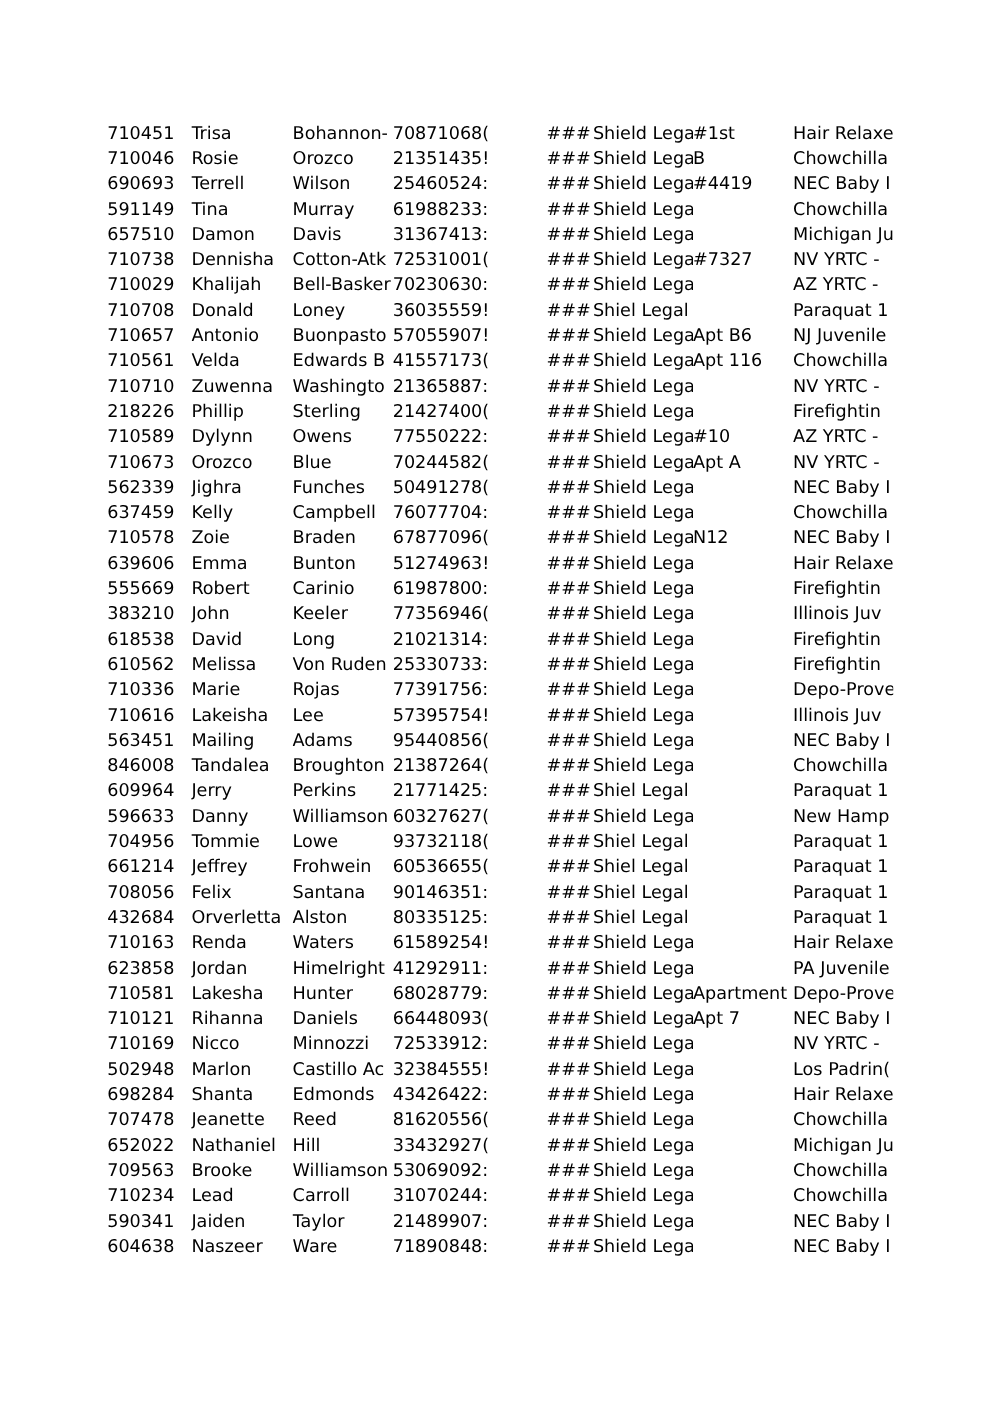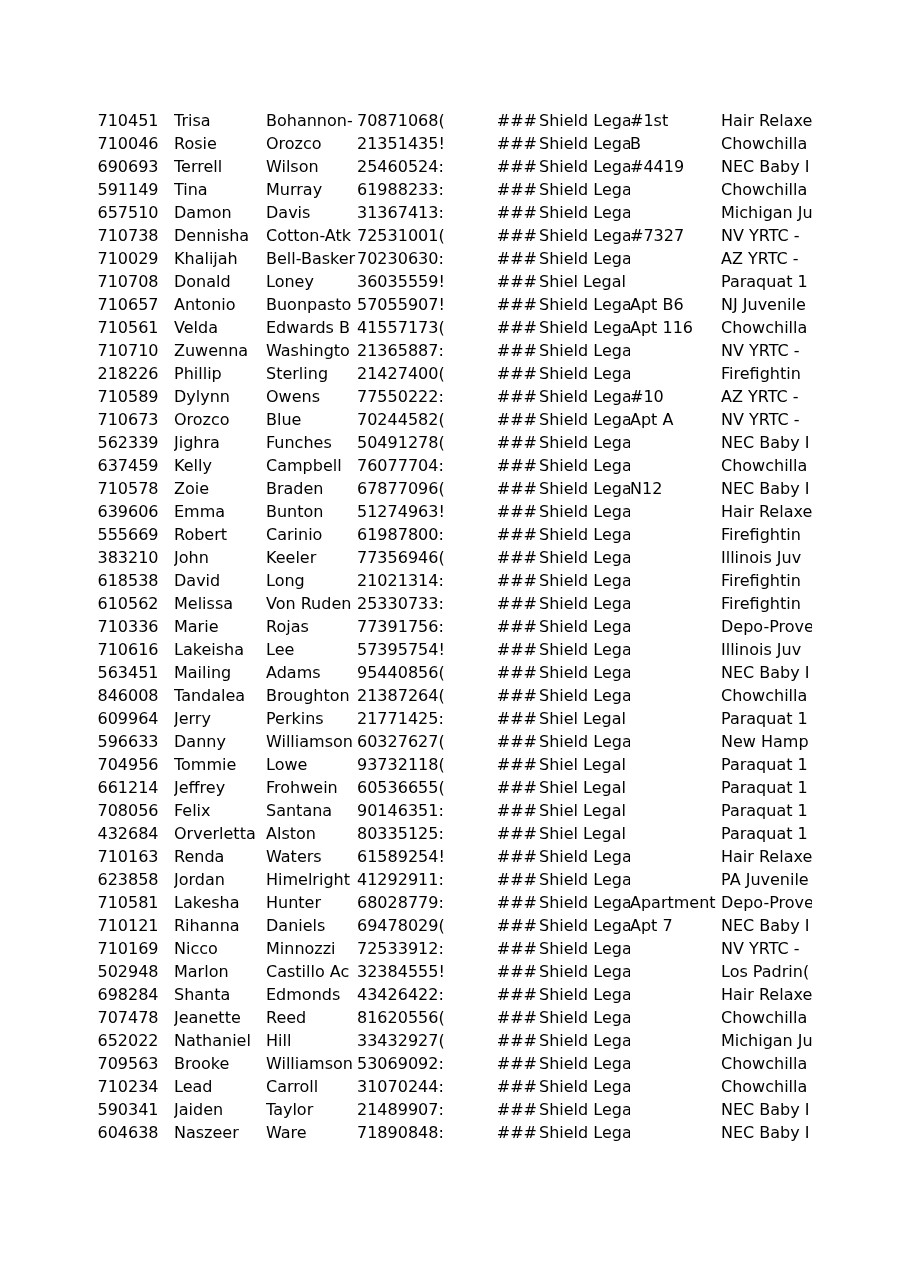--- a/index.html
+++ b/index.html
@@ -374,21 +374,21 @@
         <div class="cell c-d">68028779:</div>
         <div class="cell c-e">###</div>
         <div class="cell c-f">Shield Lega</div>
         <div class="cell c-g">Apartment</div>
         <div class="cell c-h">Depo-Prove</div>
       </div>
       <div class="row">
         <div class="cell c-a">710121</div>
         <div class="cell c-b">Rihanna</div>
         <div class="cell c-c">Daniels</div>
-        <div class="cell c-d">69478029(</div>
+        <div class="cell c-d">66448093(</div>
         <div class="cell c-e">###</div>
         <div class="cell c-f">Shield Lega</div>
         <div class="cell c-g">Apt 7</div>
         <div class="cell c-h">NEC Baby I</div>
       </div>
       <div class="row">
         <div class="cell c-a">710169</div>
         <div class="cell c-b">Nicco</div>
         <div class="cell c-c">Minnozzi</div>
         <div class="cell c-d">72533912:</div>

